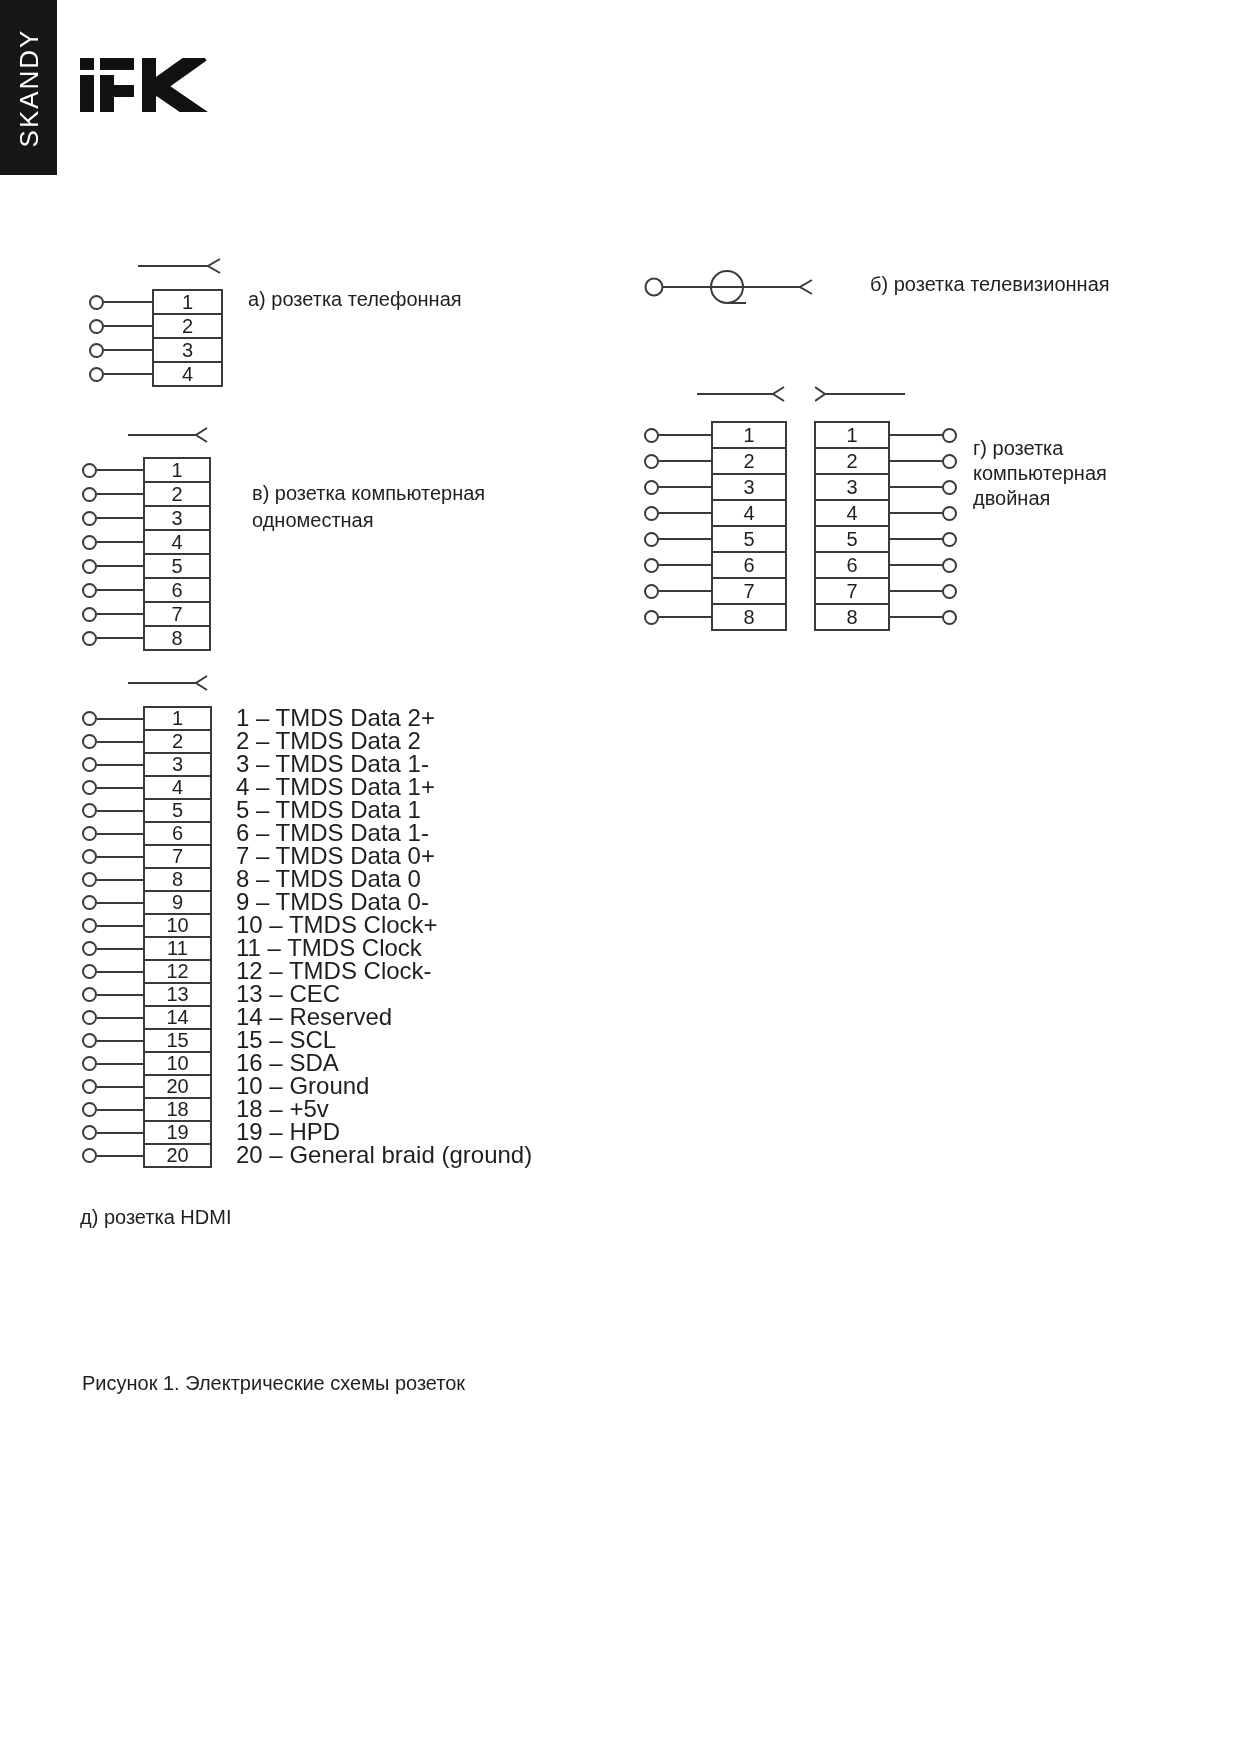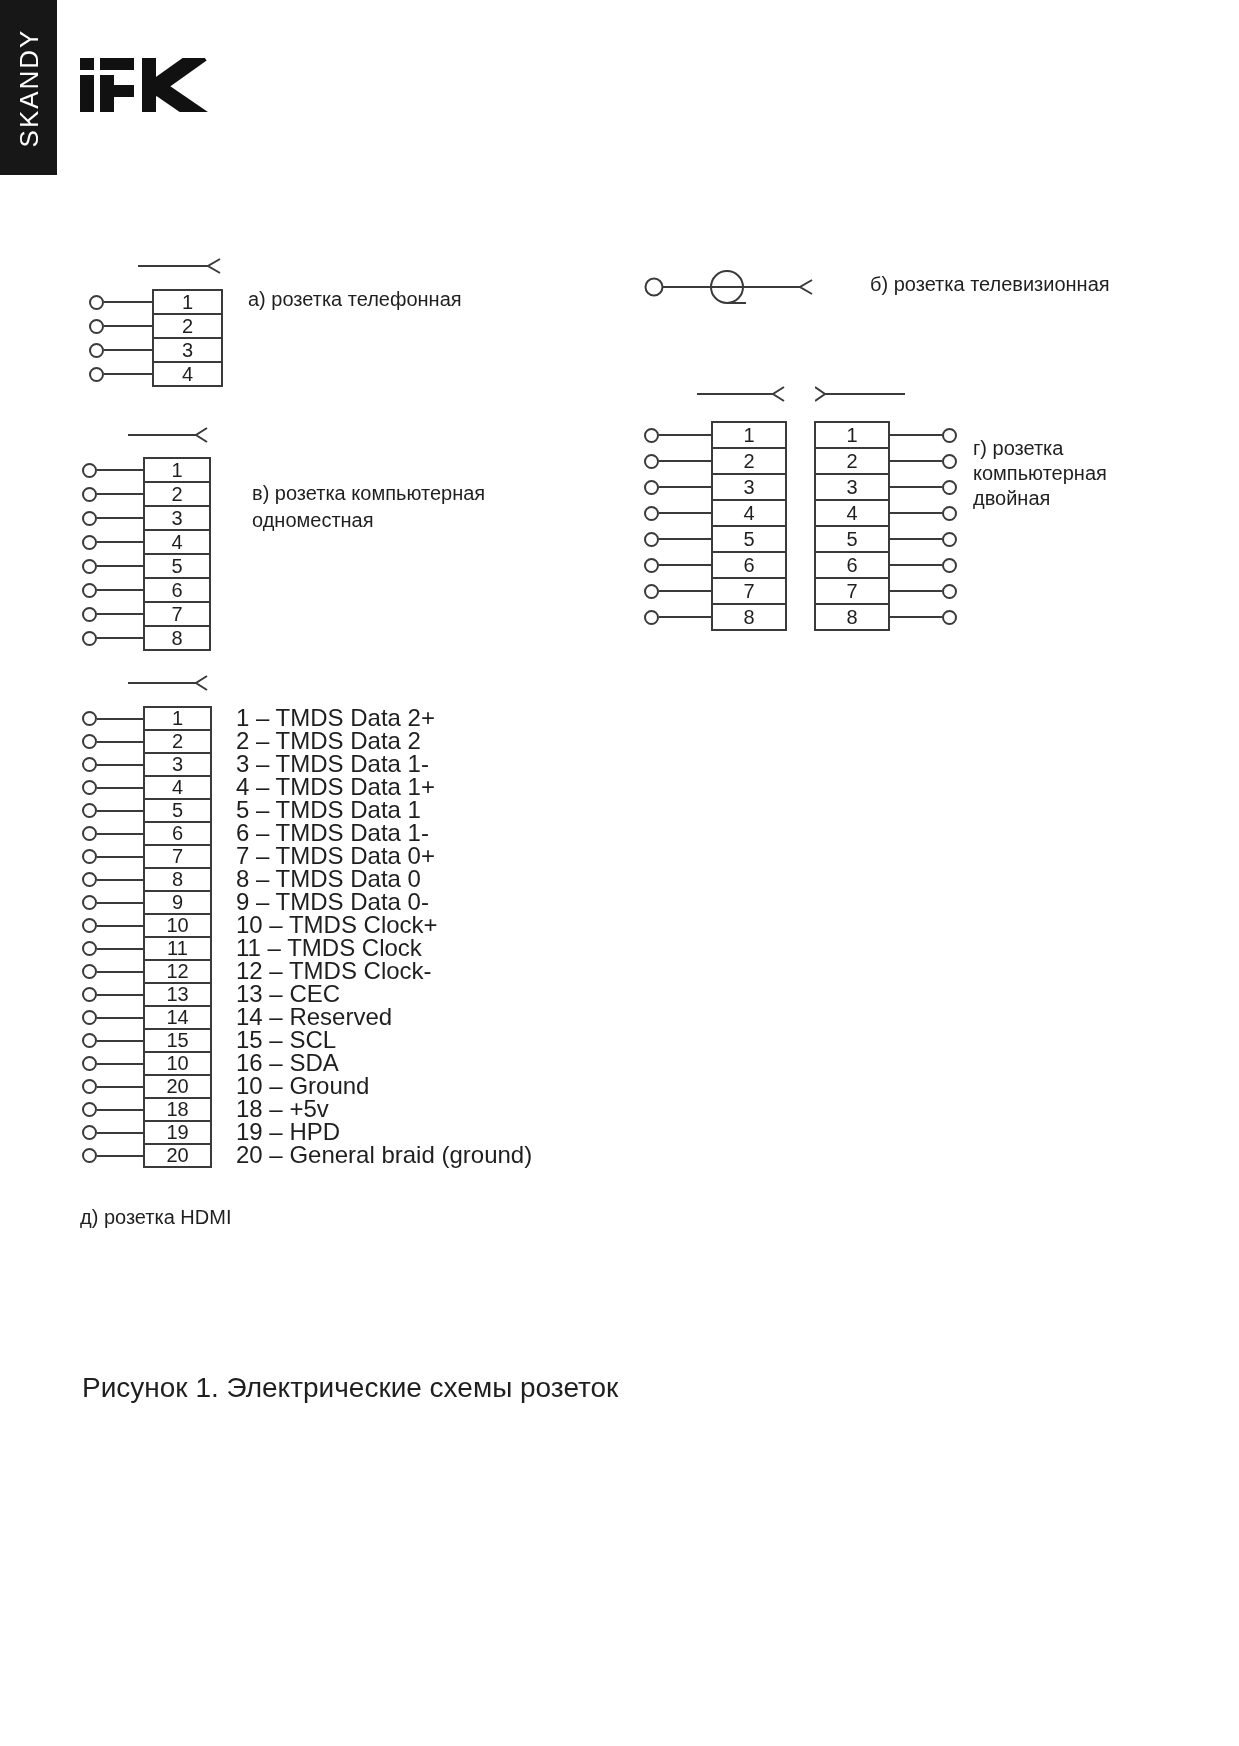--- a/index.html
+++ b/index.html
@@ -76,21 +76,21 @@
   #label-g{left:973px;top:436px;line-height:25px;}
   #pins-d{left:82px;top:706px;}
   #arrow-d{left:128px;top:673px;}
   #hdmi-legend{
     position:absolute;left:236px;top:706px;
     font-size:24px;line-height:23px;color:var(--ink);white-space:nowrap;
   }
   #label-d{left:80px;top:1206px;}
   .caption{
     position:absolute;left:82px;top:1372px;
-    font-size:28px;color:var(--ink);white-space:nowrap;
+    font-size:20px;color:var(--ink);white-space:nowrap;
   }
 </style>
 </head>
 <body>
 
 <div class="page">
 
   <div class="sidebar">
     <span class="sidebar-text">SKANDY</span>
   </div>

